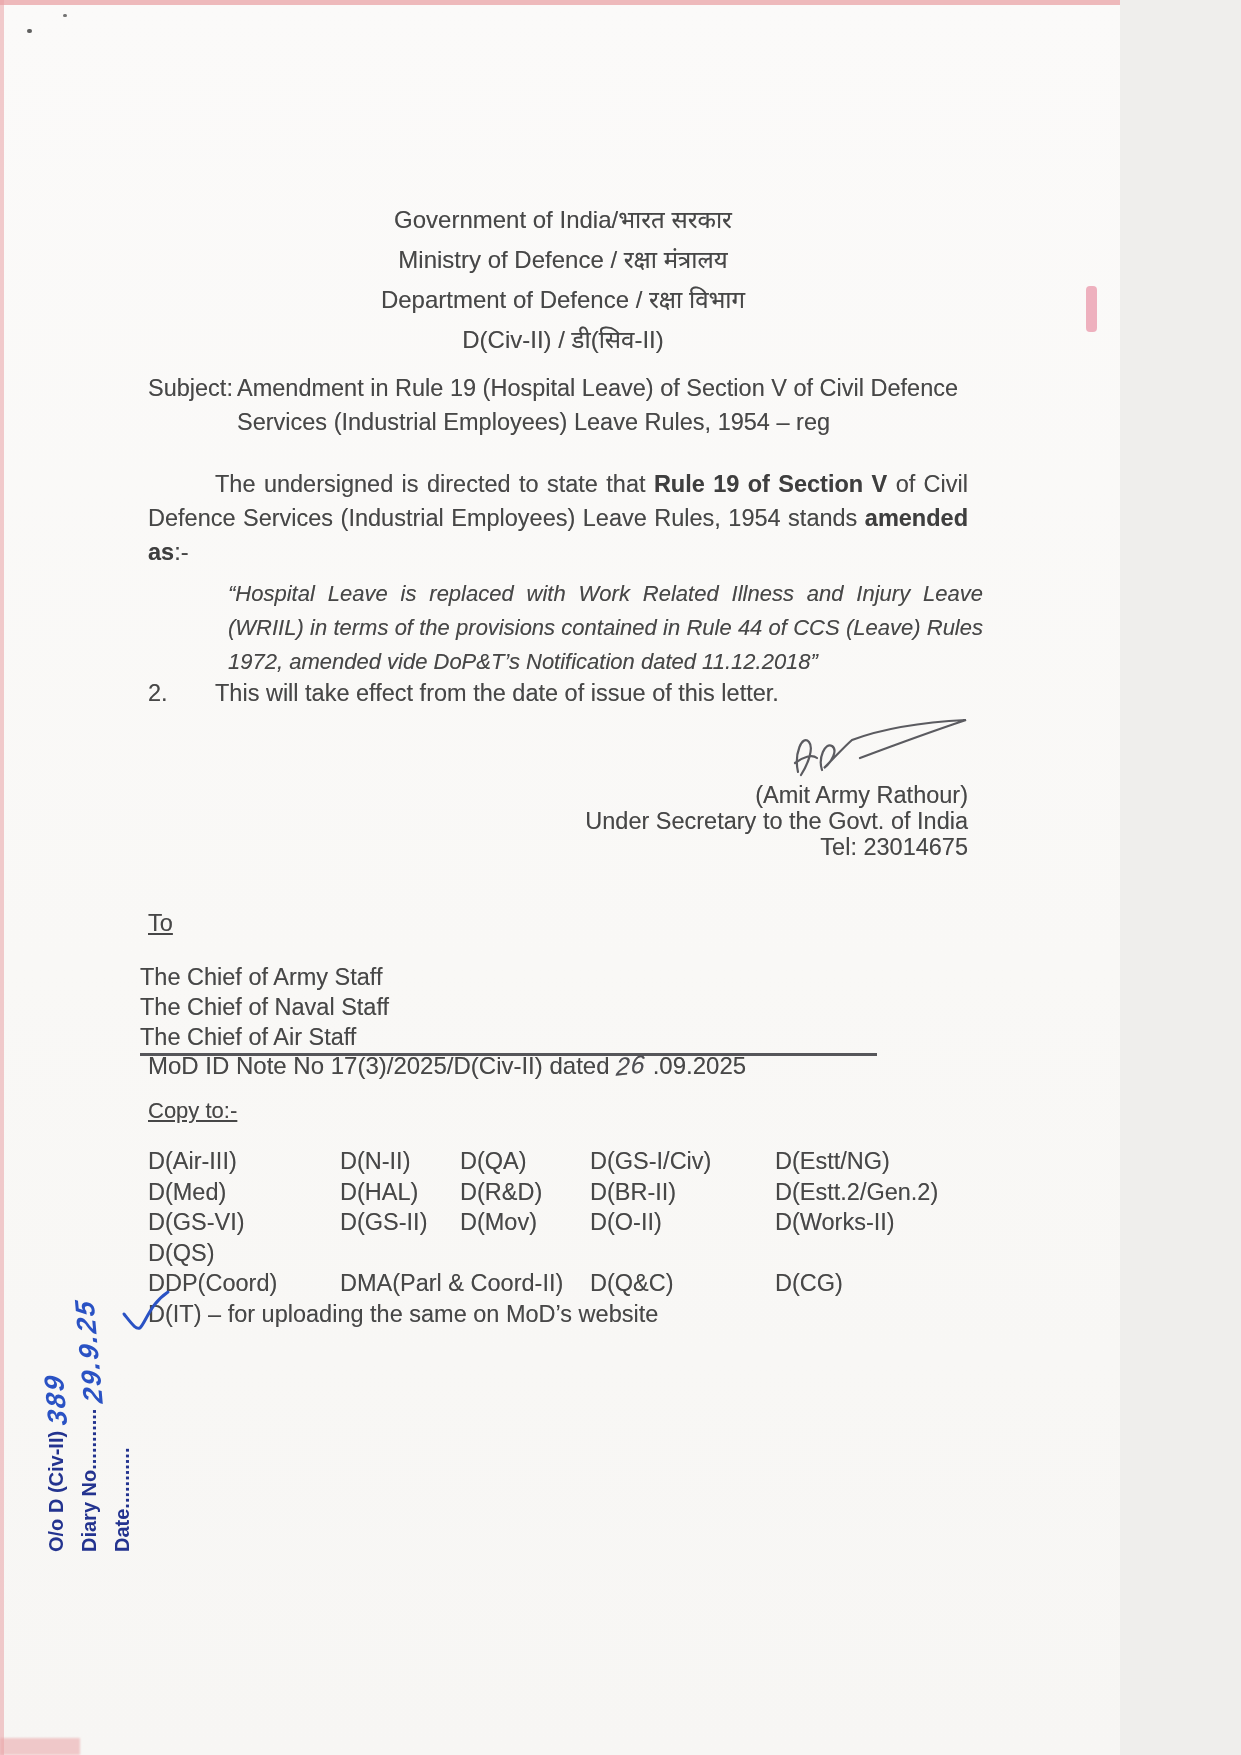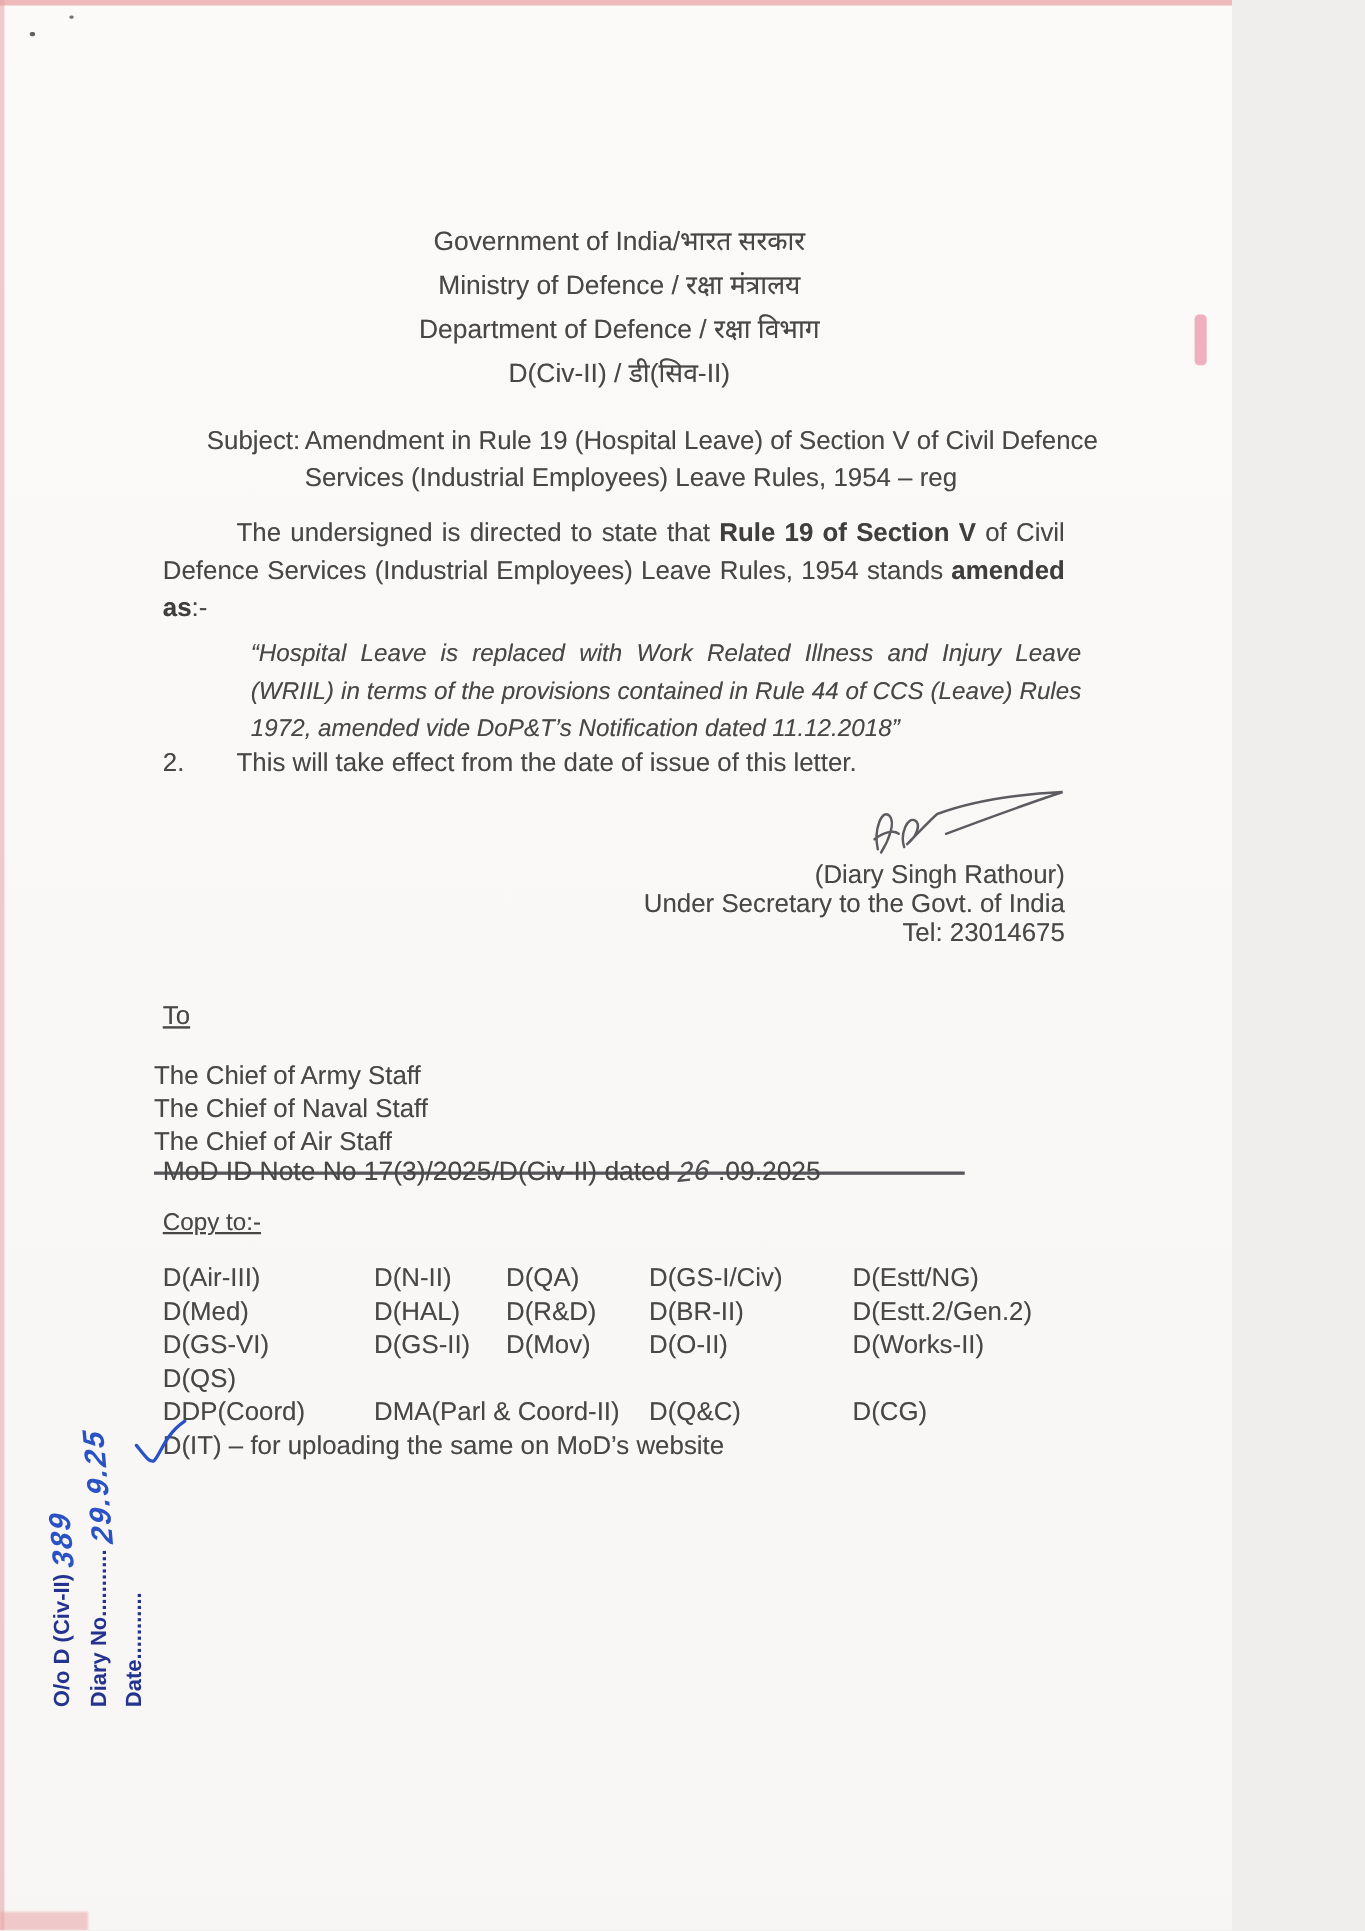--- a/index.html
+++ b/index.html
@@ -17,38 +17,38 @@
   
   .edge-top{position:absolute;left:0;top:0;width:1241px;height:5px;background:#eaa3a6;opacity:.75;}
   .edge-left{position:absolute;left:0;top:0;width:4px;height:1755px;background:#eaa3a6;opacity:.55;}
   .edge-right-mark{position:absolute;left:1086px;top:286px;width:11px;height:46px;background:#ec9fb0;opacity:.8;border-radius:4px;filter:blur(.5px);}
   .corner-bl{position:absolute;left:0;top:1738px;width:80px;height:17px;background:#eaa3a6;opacity:.55;filter:blur(1px);}
   .corner-br{position:absolute;left:1196px;top:1742px;width:45px;height:13px;background:#eaa3a6;opacity:.45;filter:blur(1px);}
   .dot1{position:absolute;left:27px;top:29px;width:5px;height:4px;background:#3a3a3a;border-radius:2px;opacity:.8;}
   .dot2{position:absolute;left:63px;top:14px;width:4px;height:3px;background:#3a3a3a;border-radius:2px;opacity:.7;}
 
   .header{position:absolute;left:148px;top:200px;width:830px;text-align:center;font-size:24px;line-height:40px;}
-  .subject{position:absolute;left:148px;top:383px;width:845px;font-size:23.5px;line-height:34px;display:flex;margin-left:40px;}
+  .subject{position:absolute;left:148px;top:371px;width:845px;font-size:23.5px;line-height:34px;display:flex;}
   .subject-label{flex:0 0 89px;}
   .subject-text{flex:1;}
 
   .para1{position:absolute;left:148px;top:467px;width:820px;font-size:23.5px;line-height:34px;text-align:justify;text-indent:67px;}
   .bold{font-weight:700;color:#3e3e3e;margin-top:48px;}
 
   .quote{position:absolute;left:228px;top:577px;width:755px;font-size:22px;line-height:34px;font-style:italic;text-align:justify;}
 
   .para2{position:absolute;left:148px;top:676px;width:820px;font-size:23.5px;line-height:34px;display:flex;}
   .para2-num{flex:0 0 67px;}
 
   .sig-scribble{position:absolute;left:788px;top:716px;}
   .sig-block{position:absolute;left:498px;top:782px;width:470px;text-align:right;font-size:23.5px;line-height:26px;}
 
   .to-label{position:absolute;left:148px;top:910px;font-size:23.5px;text-decoration:underline;}
   .addressees{position:absolute;left:140px;top:962px;font-size:23.5px;line-height:30px;}
-  .addr3{width:737px;border-bottom:3px solid #56565a;padding-bottom:13px;}
+  .addr3{width:737px;border-bottom:3px solid #56565a;padding-bottom:1px;}
   .modline{position:absolute;left:148px;top:1049px;font-size:24px;line-height:32px;}
   .hand-day{display:inline-block;font-style:italic;color:#4f4f54;transform:rotate(-6deg) skewX(-8deg);font-size:25px;letter-spacing:1px;}
 
   .copyto-label{position:absolute;left:148px;top:1098px;font-size:22px;text-decoration:underline;}
   .copy-table{position:absolute;left:148px;top:1146px;font-size:23.5px;line-height:30.5px;width:940px;}
   .crow{display:flex;}
   .c1{flex:0 0 192px;}
   .c2{flex:0 0 120px;}
   .c3{flex:0 0 130px;}
   .c23{flex:0 0 250px;}
@@ -105,21 +105,21 @@
   </div>
 
   <div class="sig-scribble">
     <svg width="185" height="64" viewBox="0 0 185 64">
       <path d="M10 56 C 6 38, 14 18, 21 26 C 26 32, 20 48, 13 59 M7 47 C 15 41, 24 38, 29 42" stroke="#5b5b60" stroke-width="2.2" fill="none" stroke-linecap="round"></path>
       <path d="M34 54 C 30 42, 37 26, 44 30 C 50 34, 44 46, 36 52 C 48 40, 57 30, 64 24 C 96 12, 138 6, 178 4 C 142 16, 104 30, 72 42" stroke="#5b5b60" stroke-width="2.2" fill="none" stroke-linecap="round"></path>
     </svg>
   </div>
 
   <div class="sig-block ink">
-    <div>(Diary Singh Rathour)</div>
+    <div>(Amit Army Rathour)</div>
     <div>Under Secretary to the Govt. of India</div>
     <div>Tel: 23014675</div>
   </div>
 
   <div class="to-label ink">To</div>
   <div class="addressees ink">
     <div>The Chief of Army Staff</div>
     <div>The Chief of Naval Staff</div>
     <div class="addr3">The Chief of Air Staff</div>
   </div>

